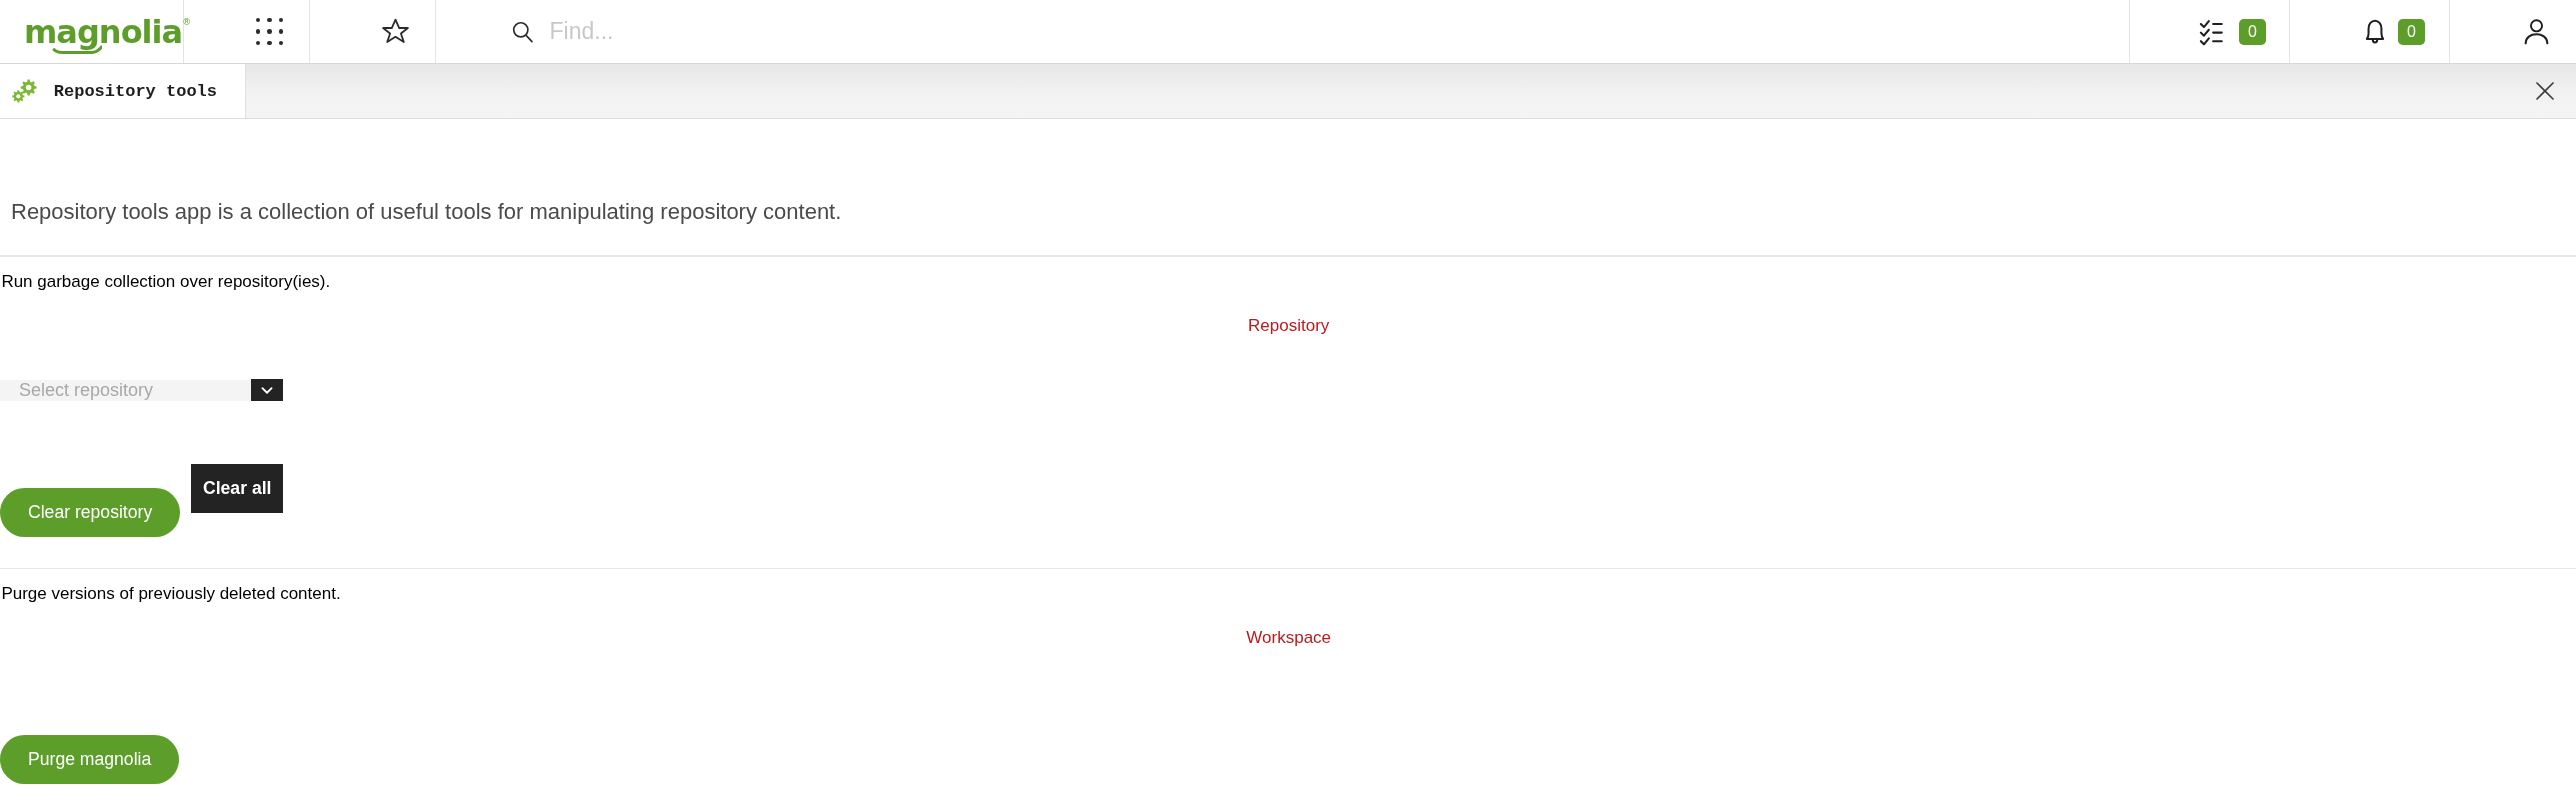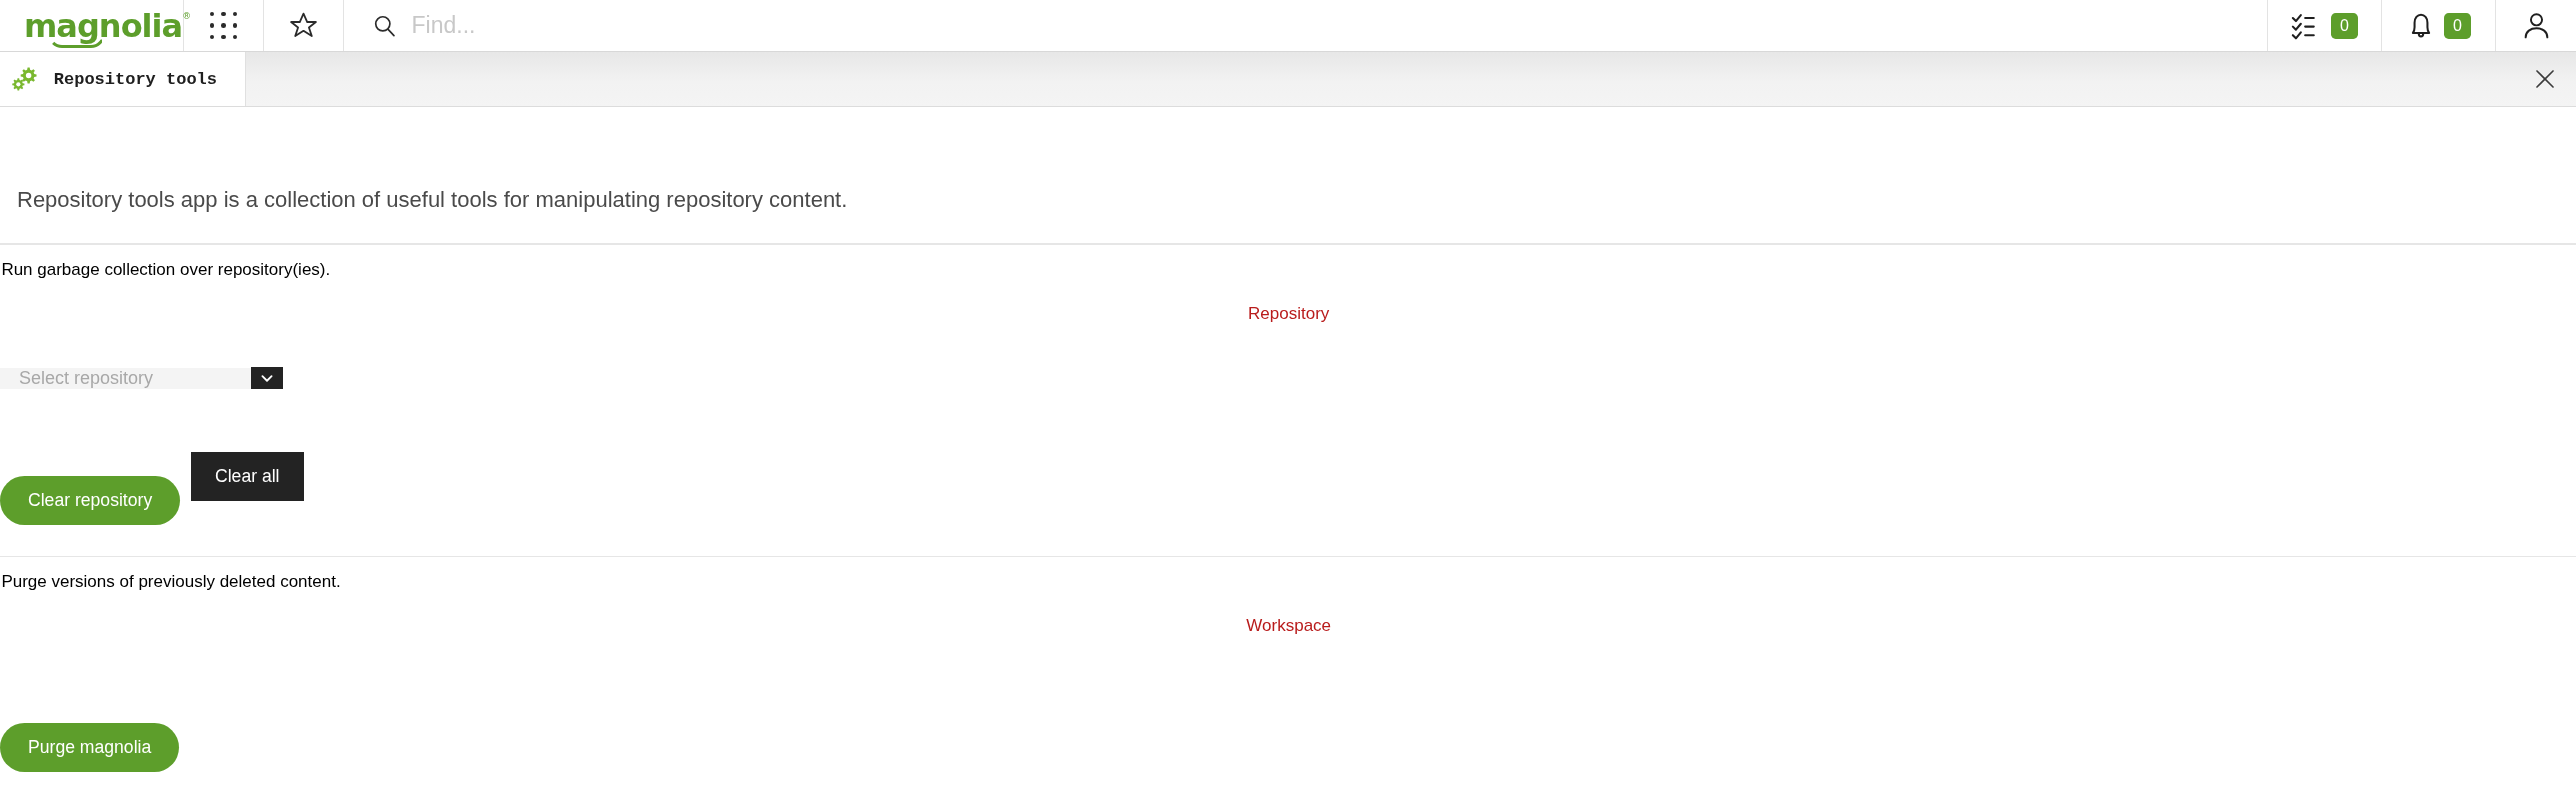--- a/index.html
+++ b/index.html
@@ -8,25 +8,26 @@
     margin: 0; padding: 0;
     width: 2576px; height: 809px;
     background: #ffffff;
     font-family: "Liberation Sans", sans-serif;
     -webkit-font-smoothing: antialiased;
   }
 
   
   .appbar {
     position: relative;
-    height: 52px;
+    height: 64px;
     background: #ffffff;
     border-bottom: 1.4px solid #d8d8d8;
     display: flex;
     align-items: stretch;
+    gap: 46px;
   }
   .appbar-cell {
     display: flex;
     align-items: center;
     justify-content: center;
     height: 100%;
   }
   .divider-r { border-right: 1.4px solid #e3e3e3; }
 
   
@@ -145,21 +146,21 @@
 
   
   .content {
     position: relative;
     padding: 0;
     background: #ffffff;
   }
   .intro {
     font-size: 22px;
     color: #4a4a4a;
-    padding: 80px 0 0 17px;
+    padding: 80px 0 0 11px;
     line-height: 1.15;
     font-family: "Liberation Sans", sans-serif;
   }
   .rule {
     height: 1.4px;
     background: #e6e6e6;
     margin-top: 31px;
     width: 100%;
   }
   .section-title {
@@ -220,21 +221,22 @@
   }
   .btn-primary {
     background: #5d9e2b;
     border-radius: 27px;
     padding: 0 28px;
     margin-top: 48px;
   }
   .btn-dark {
     background: #232323;
     border-radius: 0;
-    padding: 0 24px;
+    padding: 0 12px;
+    font-weight: bold;
   }
 </style>
 </head>
 <body>
 
 <div class="appbar">
 
   <div class="appbar-cell logo-cell divider-r">
     <span class="logo-wrap">
       <span class="logo-text">magnolia</span>

